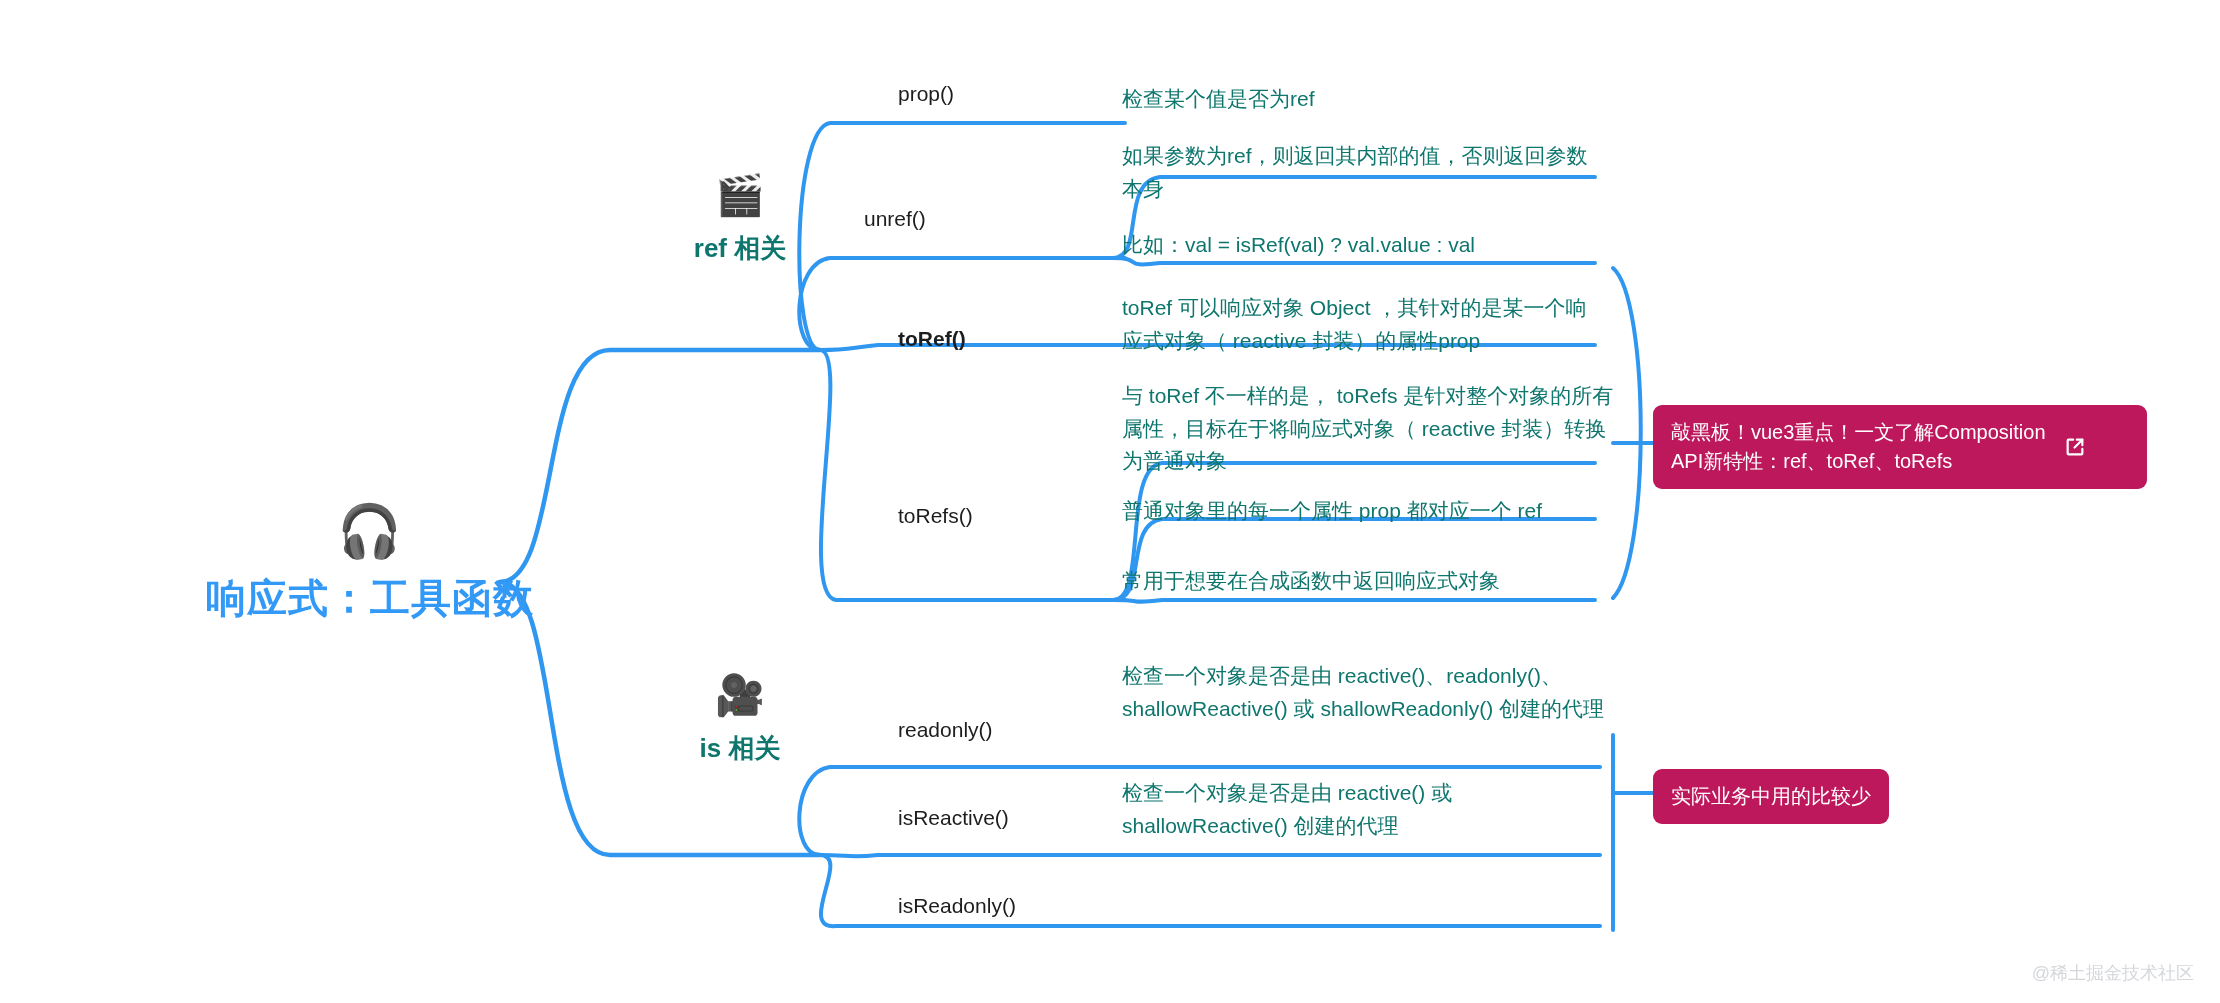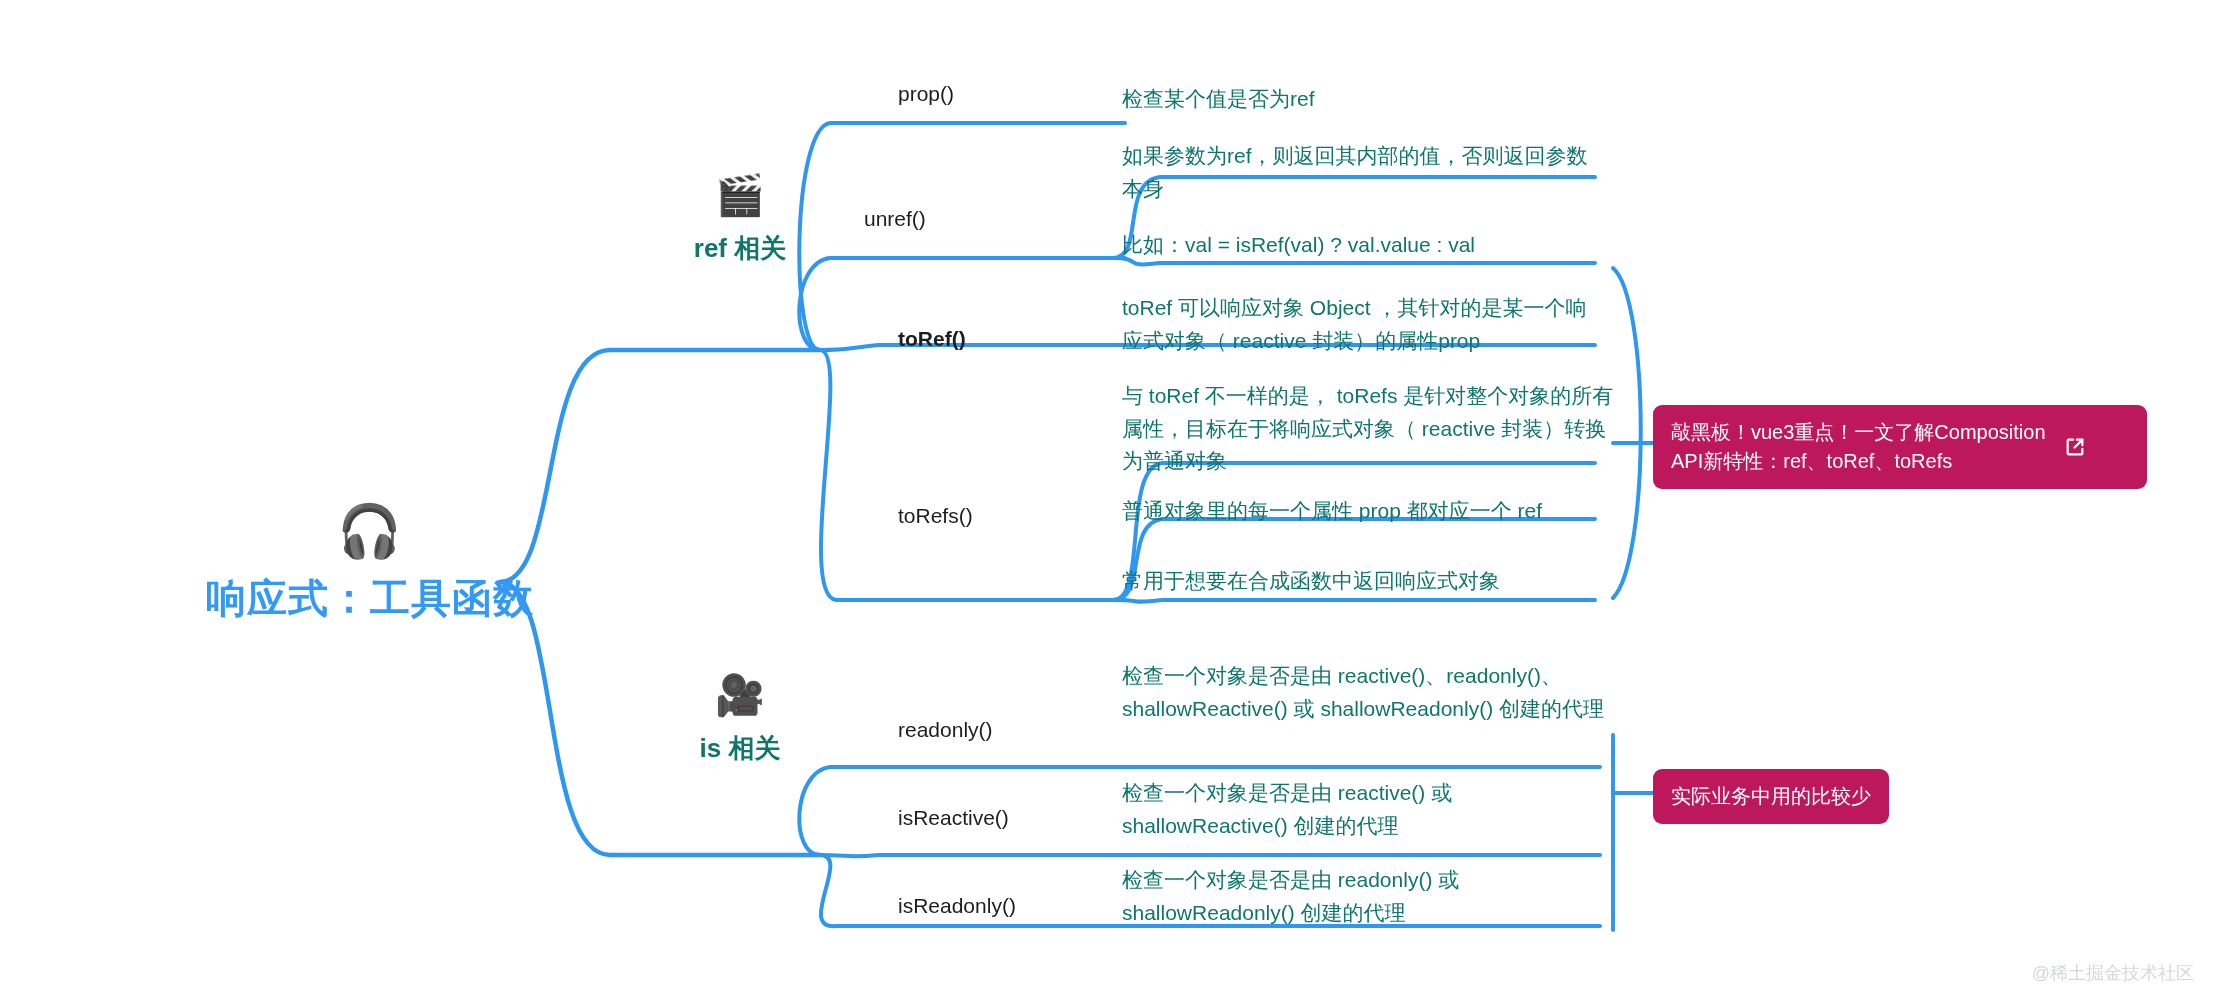--- a/index.html
+++ b/index.html
@@ -194,21 +194,20 @@
   <div class="detail-text" style="left:1122px; top:380px; width:500px;">与 toRef 不一样的是， toRefs 是针对整个对象的所有属性，目标在于将响应式对象（ reactive 封装）转换为普通对象</div>
   <div class="detail-text" style="left:1122px; top:495px; width:500px;">普通对象里的每一个属性 prop 都对应一个 ref</div>
   <div class="detail-text" style="left:1122px; top:565px; width:500px;">常用于想要在合成函数中返回响应式对象</div>
 
   <div class="fn-label" style="left:898px; top:716px;">readonly()</div>
   <div class="fn-label" style="left:898px; top:804px;">isReactive()</div>
   <div class="fn-label" style="left:898px; top:892px;">isReadonly()</div>
 
   <div class="detail-text" style="left:1122px; top:660px; width:500px;">检查一个对象是否是由 reactive()、readonly()、shallowReactive() 或 shallowReadonly() 创建的代理</div>
   <div class="detail-text" style="left:1122px; top:777px; width:460px;">检查一个对象是否是由 reactive() 或 shallowReactive() 创建的代理</div>
-  <div class="detail-text" style="left:1122px; top:864px; width:460px;">检查一个对象是否是由 readonly() 或 shallowReadonly() 创建的代理</div>
 
   <div class="badge" id="badge-link">
     <span class="badge-text">敲黑板！vue3重点！一文了解Composition
 API新特性：ref、toRef、toRefs</span>
     <span class="badge-icon">
       <svg viewBox="0 0 24 24" width="22" height="22" fill="none" stroke="#ffffff" stroke-width="2.4" stroke-linecap="round" stroke-linejoin="round">
         <path d="M10 4H5a1 1 0 0 0-1 1v14a1 1 0 0 0 1 1h14a1 1 0 0 0 1-1v-5"></path>
         <path d="M14 4h6v6"></path>
         <path d="M20 4l-8.5 8.5"></path>
       </svg>

